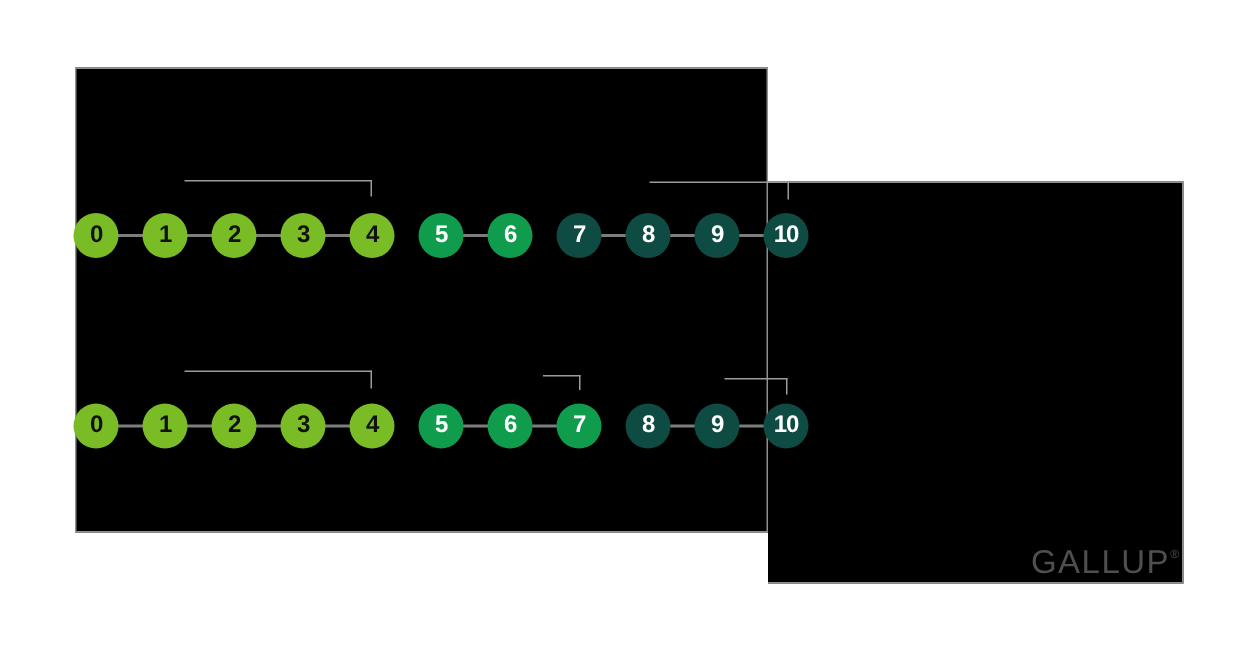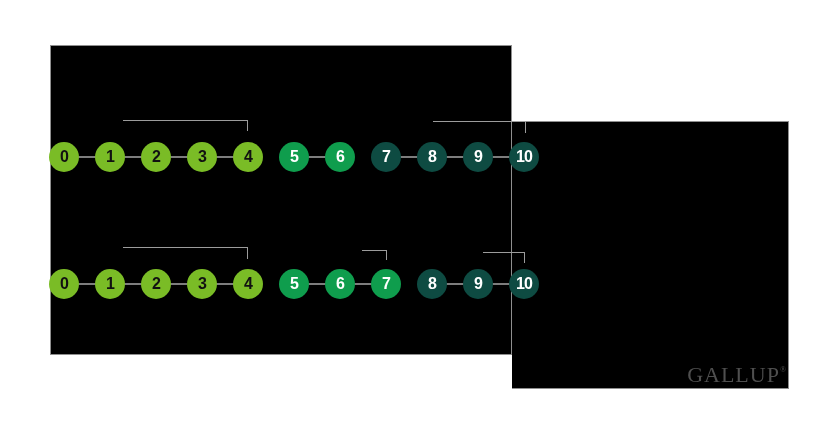--- a/index.html
+++ b/index.html
@@ -16,21 +16,21 @@
     background: var(--panel, #000000);
     border: 1px solid var(--panel-border, #8f8f8f);
     box-sizing: border-box;
     z-index: 0;
   }
   #left-panel  { left: 50px;  top: 45px;  width: 462px; height: 310px; }
   #right-panel { left: 512px; top: 121px; width: 277px; height: 268px; border-left: none; }
 
   .gallup {
     position: absolute; right: 2px; bottom: 2px;
-    font-family: Liberation Serif, serif;
+    font-family: Liberation Sans, sans-serif;
     font-size: 22px; letter-spacing: 1px;
     color: var(--logo, #4f4f4f);
     line-height: 1;
   }
   .gallup sup { font-size: 8px; letter-spacing: 0; vertical-align: 10px; }
 
   .connector {
     position: absolute; height: 2px;
     background: var(--connector-line, #7d7d7d);
     z-index: 1;

